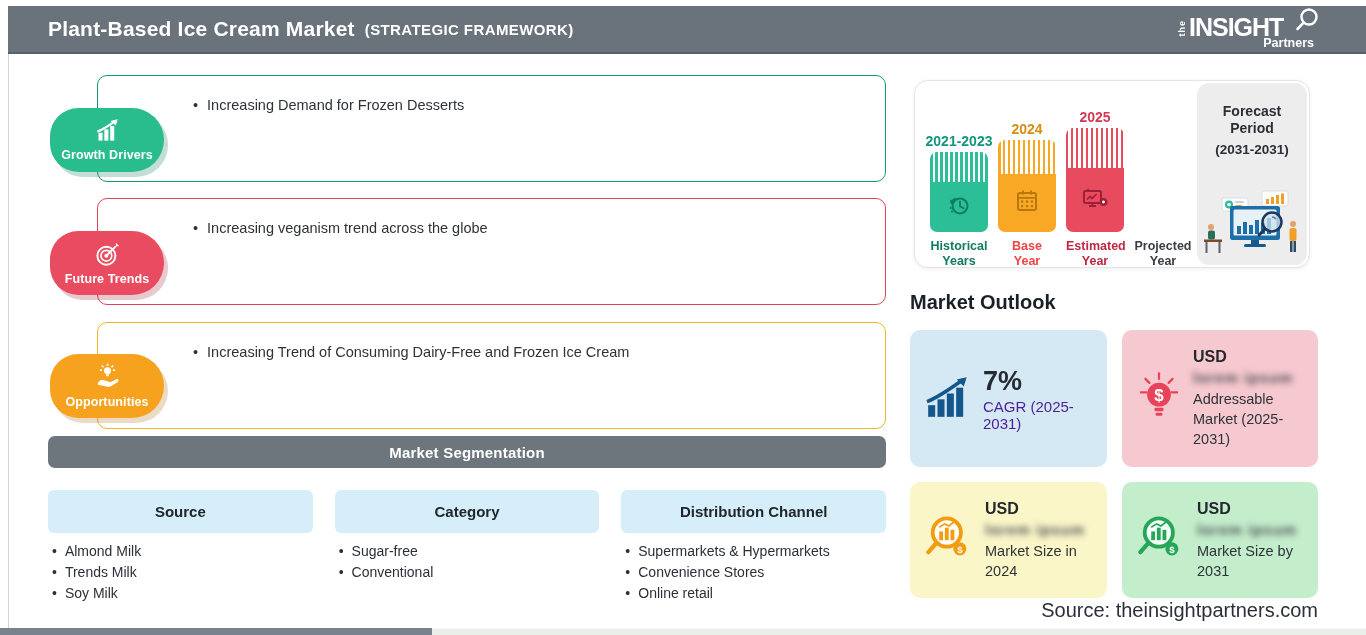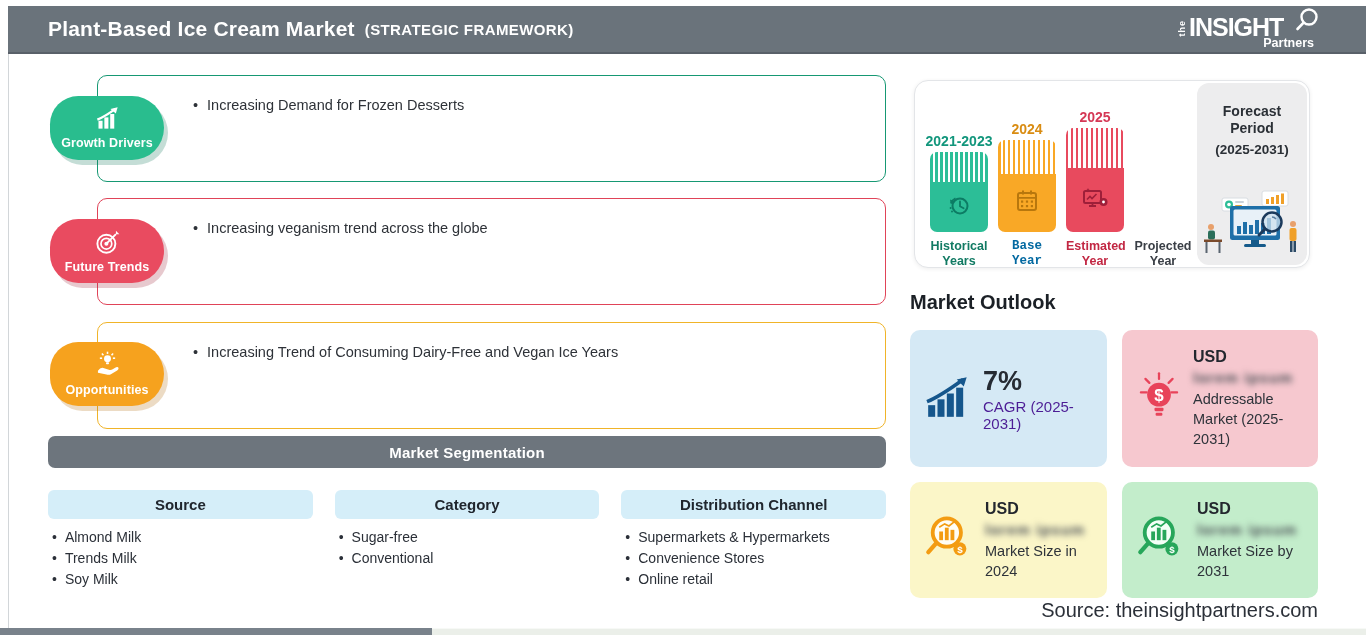--- a/index.html
+++ b/index.html
@@ -28,33 +28,33 @@
   .sec-box { position:absolute; left:97px; width:789px; height:107px; background:#fff; border-radius:10px; }
   .sec-box.gd { top:75px;  border:1.6px solid #169873; }
   .sec-box.ft { top:198px; border:1.6px solid #e04358; }
   .sec-box.op { top:322px; border:1.6px solid #f0b429; }
   .sec-bullets { padding:19px 20px 0 95px; }
   .bullet-line { font-size:14.5px; color:#2e3238; line-height:20px; display:flex; }
   .bullet-line .dot { margin-right:9px; color:#2e3238; }
 
   .badge { position:absolute; left:50px; width:114px; height:64px; border-radius:30px 34px 34px 30px;
            display:flex; flex-direction:column; align-items:center; justify-content:center; gap:1px;
-           color:#fff; z-index:3; }
+           color:#fff; z-index:3;margin-top:12px; }
   .badge .blabel { font-size:12.5px; font-weight:700; letter-spacing:.1px; }
   .badge.gd { top:96px;  background:#29bd8e; box-shadow:4px 5px 0 rgba(20,120,90,.25); }
   .badge.ft { top:219px; background:#e94b60; box-shadow:4px 5px 0 rgba(160,40,60,.25); }
   .badge.op { top:342px; background:#f6a21e; box-shadow:4px 5px 0 rgba(180,110,20,.25); }
 
   
   .seg-bar { position:absolute; left:48px; top:436px; width:838px; height:32px; background:#6d757d;
              border-radius:7px; color:#fff; font-size:15px; font-weight:700; display:flex;
              align-items:center; justify-content:center; letter-spacing:.2px; }
   .seg-cols { position:absolute; left:48px; top:490px; width:838px; display:flex; gap:22px; }
   .seg-col { width:265px; }
-  .seg-chip { height:29px; background:#d5eef9; border-radius:6px; display:flex; align-items:center;
+  .seg-chip { height:43px; background:#d5eef9; border-radius:6px; display:flex; align-items:center;
               justify-content:center; font-size:15px; font-weight:700; color:#20262e; }
   .seg-list { margin-top:8px; padding-left:4px; }
   .seg-item { font-size:14px; color:#2b3038; line-height:21px; display:flex; }
   .seg-item .dot { margin-right:8px; }
 
   
   .tl-card { position:absolute; left:914px; top:80px; width:396px; height:188px; background:#fff;
              border:1px solid #e3e5e8; border-radius:14px; box-shadow:0 1px 4px rgba(0,0,0,.07); }
   .tl-bars-area { position:absolute; left:15px; top:8px; }
   .bars-row { display:flex; align-items:flex-end; gap:10px; height:143px; }
@@ -64,21 +64,21 @@
   .bar { width:58px; border-radius:7px; overflow:hidden; position:relative; display:flex; flex-direction:column; }
   .bar .stripes { width:100%; }
   .bar .solid { flex:1; position:relative; }
   .bar .bicon { position:absolute; left:50%; top:50%; transform:translate(-50%,-50%); }
   .b1 .bar { height:80px; }  .b1 .stripes { height:30px; background:repeating-linear-gradient(90deg,#2cbe97 0 2.5px,#ffffff 2.5px 5px);} .b1 .solid { background:#2cbe97; }
   .b2 .bar { height:92px; }  .b2 .stripes { height:34px; background:repeating-linear-gradient(90deg,#f9a826 0 2.5px,#ffffff 2.5px 5px);} .b2 .solid { background:#f9a826; }
   .b3 .bar { height:104px; } .b3 .stripes { height:40px; background:repeating-linear-gradient(90deg,#e84a5e 0 2.5px,#ffffff 2.5px 5px);} .b3 .solid { background:#e84a5e; }
   .b4 .bar { height:124px; } .b4 .stripes { height:46px; background:repeating-linear-gradient(90deg,#808287 0 2.5px,#ffffff 2.5px 5px);} .b4 .solid { background:#808287; }
   .captions-row { display:flex; gap:10px; margin-top:7px; }
   .caption { width:58px; text-align:center; font-size:12.5px; font-weight:700; line-height:15px; }
-  .caption.c1 { color:#117a63; } .caption.c2 { color:#0369a1;font-family:Liberation Mono, monospace; } .caption.c3 { color:#c22743; } .caption.c4 { color:#3a3f46; }
+  .caption.c1 { color:#117a63; } .caption.c2 { color:#ef4444; } .caption.c3 { color:#c22743; } .caption.c4 { color:#3a3f46; }
   .tl-forecast { position:absolute; top:2px; right:2px; bottom:2px; width:110px; background:#ededee;
                  border-radius:12px; text-align:center; padding-top:20px; }
   .fc-title { font-size:14px; font-weight:700; color:#2b3036; line-height:17px; padding:0 4px; }
   .fc-range { font-size:13.5px; font-weight:700; color:#2b3036; margin-top:5px; }
   .fc-illu { position:absolute; left:5px; bottom:5px; }
 
   
   .mo-title { position:absolute; left:910px; top:291px; font-size:20px; font-weight:700; color:#1b2026; }
   .cards { position:absolute; left:910px; top:330px; width:408px; display:grid;
            grid-template-columns:197px 196px; grid-template-rows:137px 116px; gap:15px 15px; }
@@ -157,21 +157,21 @@
         <polygon points="19.5,1.5 22.5,4.5 19.5,4.5" fill="#ffffff"></polygon>
       </svg>
     </span>
     <span class="blabel">Future Trends</span>
   </div>
 
   <div class="sec-box op">
     <div class="sec-bullets">
       <div class="bullet-line">
         <span class="dot">•</span>
-        <span>Increasing Trend of Consuming Dairy-Free and Vegan Ice Years</span>
+        <span>Increasing Trend of Consuming Dairy-Free and Frozen Ice Cream</span>
       </div>
     </div>
   </div>
   <div class="badge op">
     <span>
       <svg width="27" height="27" viewBox="0 0 24 24" fill="none">
         <line x1="12" y1="0.6" x2="12" y2="2.6" stroke="#ffffff" stroke-width="1.4"></line>
         <line x1="7" y1="2.2" x2="8.4" y2="3.7" stroke="#ffffff" stroke-width="1.4"></line>
         <line x1="17" y1="2.2" x2="15.6" y2="3.7" stroke="#ffffff" stroke-width="1.4"></line>
         <line x1="5.2" y1="6.4" x2="7.2" y2="6.4" stroke="#ffffff" stroke-width="1.4"></line>
@@ -299,21 +299,21 @@
       </div>
       <div class="captions-row">
         <div class="caption c1">Historical Years</div>
         <div class="caption c2">Base Year</div>
         <div class="caption c3">Estimated Year</div>
         <div class="caption c4">Projected Year</div>
       </div>
     </div>
     <div class="tl-forecast">
       <div class="fc-title">Forecast Period</div>
-      <div class="fc-range">(2025-2031)</div>
+      <div class="fc-range">(2031-2031)</div>
       <span class="fc-illu">
         <svg width="100" height="66" viewBox="0 0 100 66" fill="none">
           <rect x="20" y="8" width="26" height="13" rx="2" fill="#ffffff" stroke="#d8dde2"></rect>
           <circle cx="27" cy="14.5" r="4" fill="#2cbe97"></circle>
             <circle cx="27" cy="14.5" r="1.8" fill="#ffffff"></circle>
           <rect x="33" y="11" width="9" height="2" rx="1" fill="#c8d2da"></rect>
           <rect x="33" y="15" width="7" height="2" rx="1" fill="#e3a23c"></rect>
           <rect x="60" y="1" width="26" height="15" rx="2" fill="#ffffff" stroke="#d8dde2"></rect>
           <rect x="64" y="9" width="3" height="5" fill="#f0a028"></rect>
             <rect x="69" y="7" width="3" height="7" fill="#f0a028"></rect>

